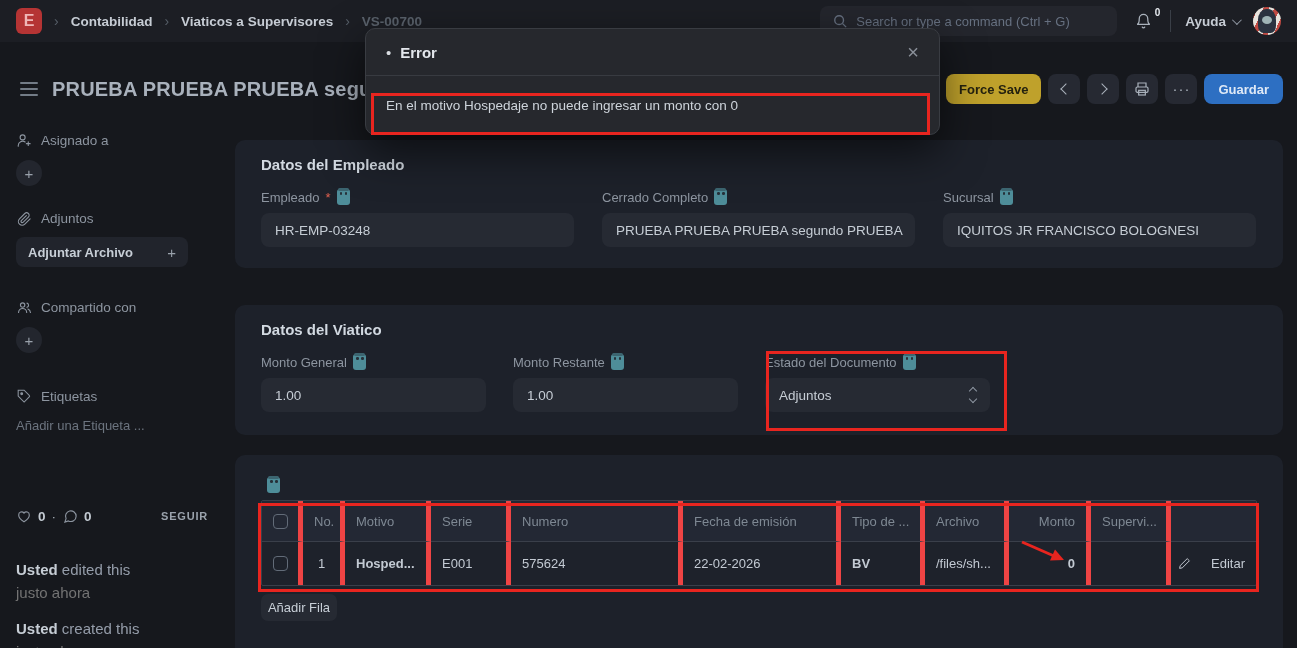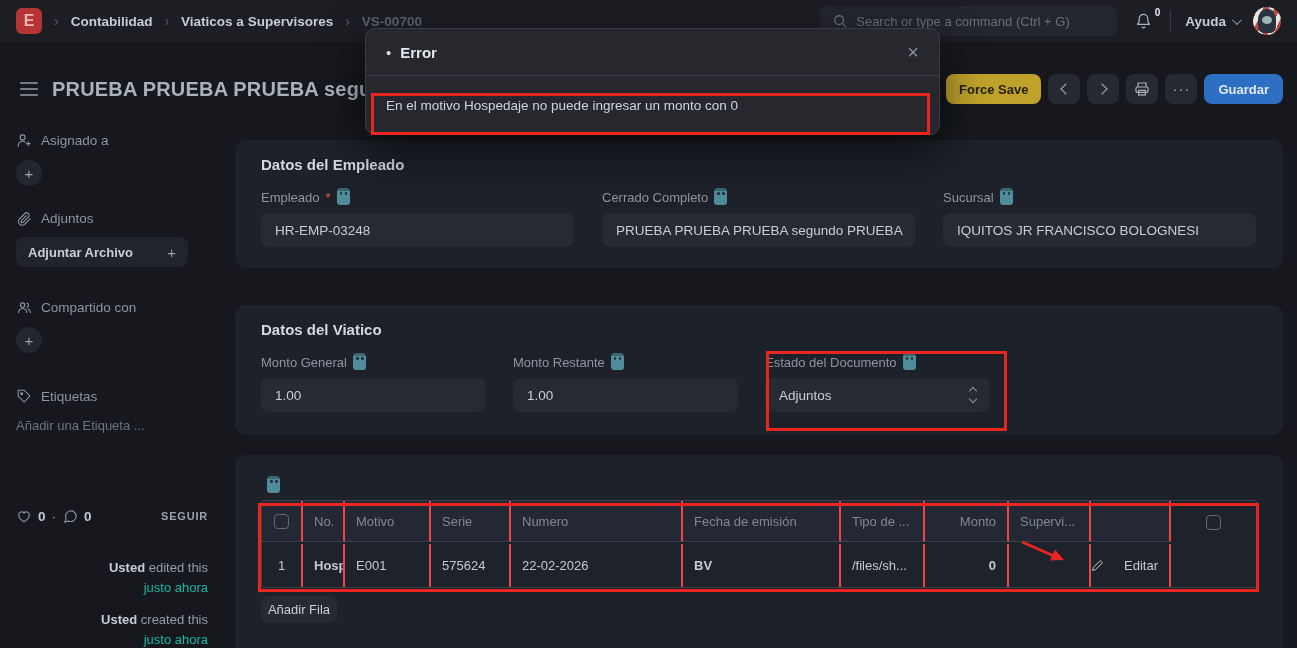--- a/index.html
+++ b/index.html
@@ -54,23 +54,23 @@
   .sb-ico { width:16px; height:16px; display:flex; align-items:center; justify-content:center; }
   .plus-circle { width:26px; height:26px; border-radius:50%; background:#23262e; color:#99a1ab; font-size:15px;
                  display:flex; align-items:center; justify-content:center; cursor:pointer; }
   .attach-btn { width:172px; height:30px; background:#21242c; border-radius:8px; display:flex; align-items:center;
                 justify-content:space-between; padding:0 12px; color:#c7ced6; font-size:13px; font-weight:600; cursor:pointer; }
   .attach-btn .plus { color:#99a1ab; font-weight:400; font-size:15px; }
   .tag-placeholder { font-size:13px; color:#6c747f; cursor:text; }
   .likes-row { display:flex; align-items:center; gap:6px; font-size:13.5px; color:#a7afb9; }
   .likes-row .cnt { font-weight:700; color:#c3cad2; }
   .follow { margin-left:auto; font-size:11px; font-weight:700; letter-spacing:.8px; color:#9aa2ac; cursor:pointer; }
-  .activity { font-size:13px; color:#959daa; line-height:1.55;text-align:right; }
+  .activity { font-size:15px; color:#959daa; line-height:1.55; }
   .activity b { color:#c6cdd5; }
-  .activity .time { color:#14b8a6; }
+  .activity .time { color:#737373; }
 
   
   .card { position:absolute; left:235px; width:1048px; background:#1d212a; border-radius:10px; }
   .card1 { top:140px; height:128px; padding:16px 26px; }
   .card2 { top:305px; height:130px; padding:16px 26px; }
   .card3 { top:455px; height:230px; padding:14px 26px; }
   .sec-title { font-size:15px; font-weight:700; color:#d2d9e1; }
   .fields3 { display:grid; grid-template-columns:313px 313px 313px; column-gap:28px; margin-top:16px; }
   .fields4 { display:grid; grid-template-columns:225px 225px 225px 225px; column-gap:27px; margin-top:16px; }
   .flabel { display:flex; align-items:center; gap:6px; font-size:13px; color:#8d95a0; margin-bottom:8px; }
@@ -85,21 +85,21 @@
 
   
   .owl { width:13px; height:16px; background:#4e8d99; border-radius:3px; position:relative; display:inline-block; flex:none; }
   .owl::before { content:""; position:absolute; top:3px; left:3px; width:2.5px; height:2.5px; background:#263039;
                  border-radius:50%; box-shadow:5px 0 0 #263039; }
   .owl::after { content:""; position:absolute; top:-1px; left:1px; width:11px; height:3px; background:#3c6570; border-radius:2px; }
 
   
   .dtable { margin-top:31px; width:996px; border:1px solid #3a3f4a; border-radius:2px; background:#1e222b;
             display:grid; grid-template-columns:41px 42px 86px 80px 172px 158px 84px 84px 82px 80px 1fr; }
-  .dtable .c { border-right:2px solid #ef4444; border-bottom:1px solid #3a3f4a; height:41px;
+  .dtable .c { border-right:5px solid #ef4444; border-bottom:1px solid #3a3f4a; height:41px;
                display:flex; align-items:center; padding:0 11px; font-size:13px; white-space:nowrap; overflow:hidden; }
   .dtable .c:nth-child(11n) { border-right:none; }
   .dtable .hd { color:#7e8893; background:#232834; }
   .dtable .bd { color:#c3cad3; height:43px; border-bottom:none; }
   .dtable .center { justify-content:center; padding:0; }
   .dtable .right { justify-content:flex-end; }
   .dtable .bold { font-weight:700; }
   .checkbox { width:15px; height:15px; border:1.5px solid #626b78; border-radius:4px; cursor:pointer; }
   .edit-cell { gap:20px; cursor:pointer; justify-content:flex-end; }
   .addrow-btn { margin-top:8px; height:27px; width:76px; background:#262a33; border-radius:7px; color:#c8cfd7;
@@ -340,20 +340,21 @@
     <div class="dtable">
       <div class="c hd center">
           <span class="checkbox"></span>
         </div>
       <div class="c hd">No.</div>
       <div class="c hd">Motivo</div>
       <div class="c hd">Serie</div>
       <div class="c hd">Numero</div>
       <div class="c hd">Fecha de emisión</div>
       <div class="c hd">Tipo de ...</div>
+      <div class="c hd">Archivo</div>
       <div class="c hd right">Monto</div>
       <div class="c hd">Supervi...</div>
       <div class="c hd"></div>
 
       <div class="c bd center">
           <span class="checkbox"></span>
         </div>
       <div class="c bd center">1</div>
       <div class="c bd bold">Hosped...</div>
       <div class="c bd">E001</div>

